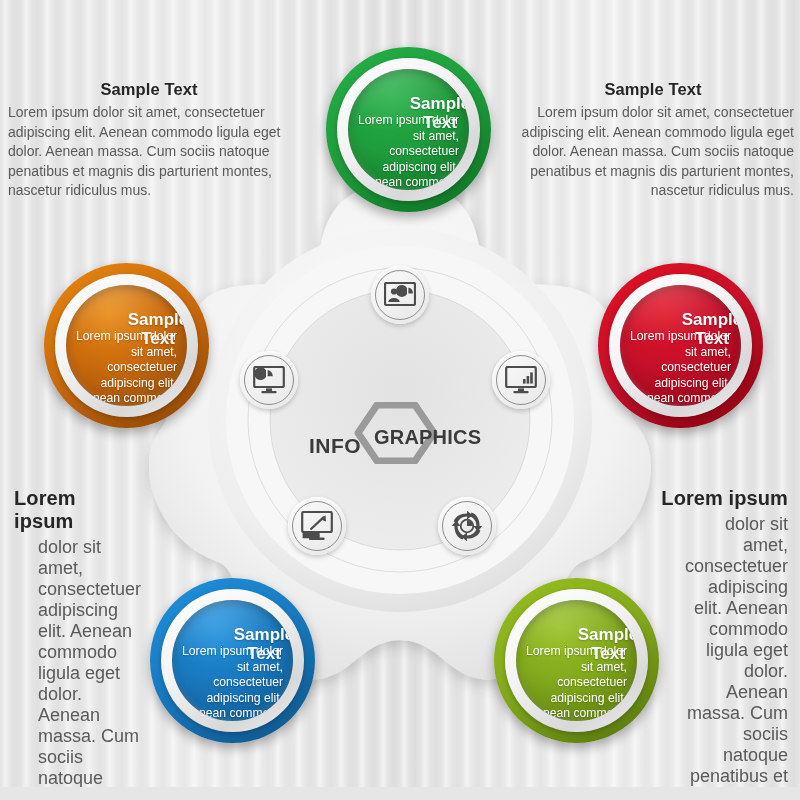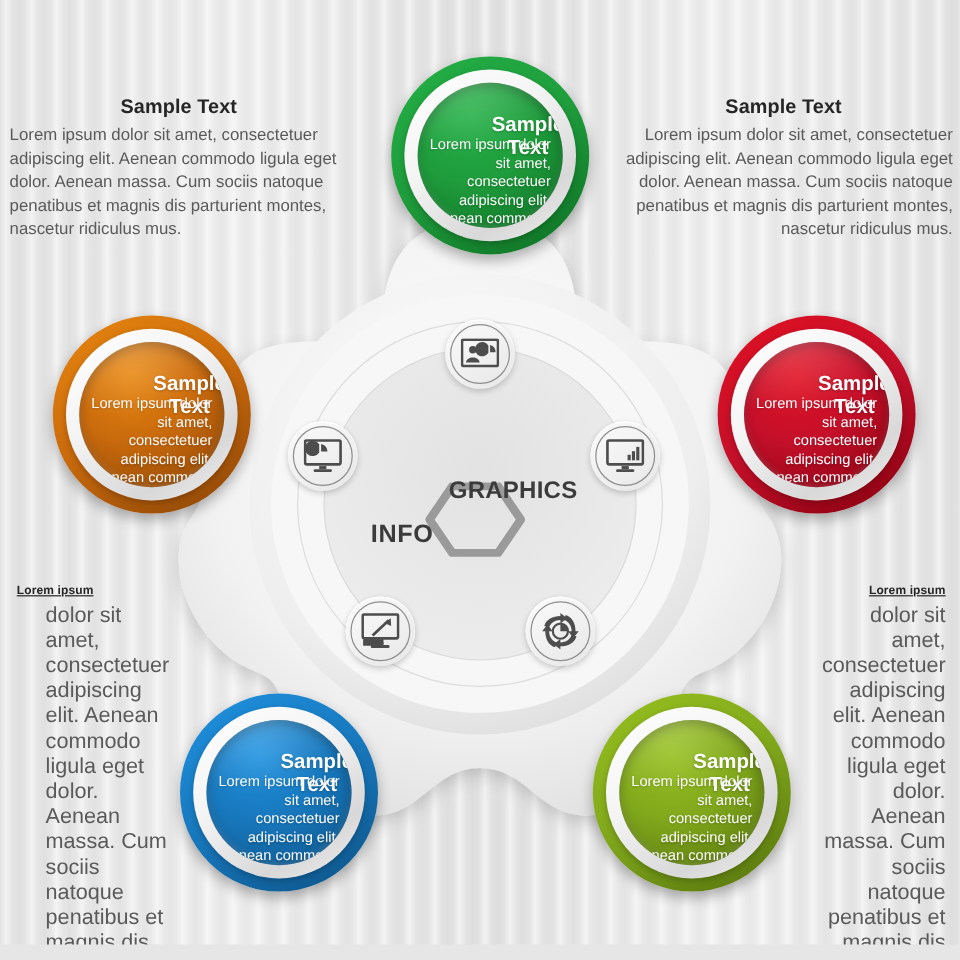--- a/index.html
+++ b/index.html
@@ -29,21 +29,21 @@
     letter-spacing:.1px;
   }
   .txtblock .body{font-size:14px;line-height:19.5px;color:#5a5a5a;}
 
   #tb-tl{left:8px;top:80px;width:282px;text-align:left;}
   #tb-tl .head{text-align:center;}
   #tb-tr{left:512px;top:80px;width:282px;text-align:right;}
   #tb-tr .head{text-align:center;}
   #tb-bl{left:14px;top:487px;width:126px;text-align:left;}
   #tb-br{left:660px;top:487px;width:128px;text-align:right;}
-  #tb-bl .head,#tb-br .head{font-size:10px;text-decoration:underline;}
+  #tb-bl .head,#tb-br .head{font-size:20px;}
   #tb-bl .body,#tb-br .body{font-size:18px;line-height:21px;margin-left:24px;}
 
   
   .bubble{position:absolute;border-radius:50%;}
   .ring-outer{
     position:absolute;inset:0;border-radius:50%;
   }
   .ring-white{
     position:absolute;border-radius:50%;
     background:linear-gradient(145deg,#ffffff 0%,#f4f4f4 40%,#d8d8d8 75%,#efefef 100%);
@@ -88,21 +88,21 @@
 
   #logo{
     position:absolute;left:76px;top:163px;width:220px;height:70px;
   }
   #logo .hex{position:absolute;left:60px;top:4px;}
   #logo .info{
     position:absolute;left:18px;top:36px;
     font-size:21px;font-weight:bold;color:#3b3b3b;letter-spacing:.5px;
   }
   #logo .graphics{
-    position:absolute;left:83px;top:0;
+    position:absolute;left:83px;top:28px;
     font-size:20px;font-weight:bold;color:#3b3b3b;letter-spacing:.2px;
   }
 </style>
 </head>
 <body>
 
 <div id="stage">
 
   <svg class="layer" viewBox="0 0 800 800">
     <defs>

